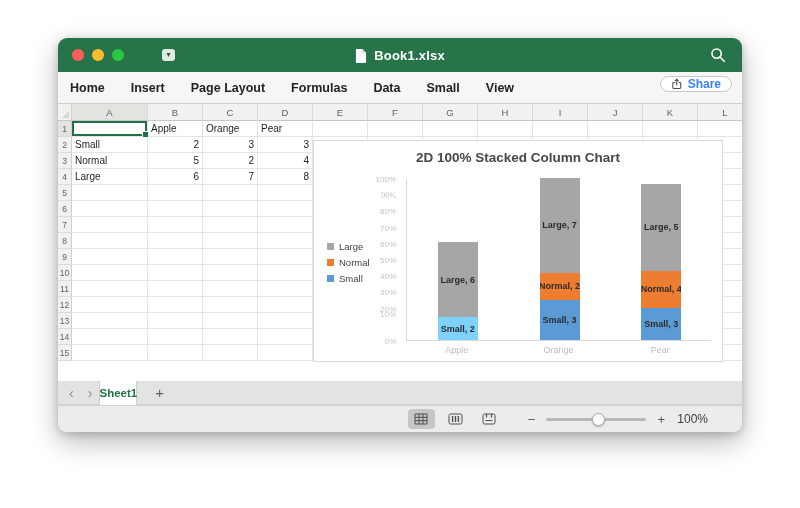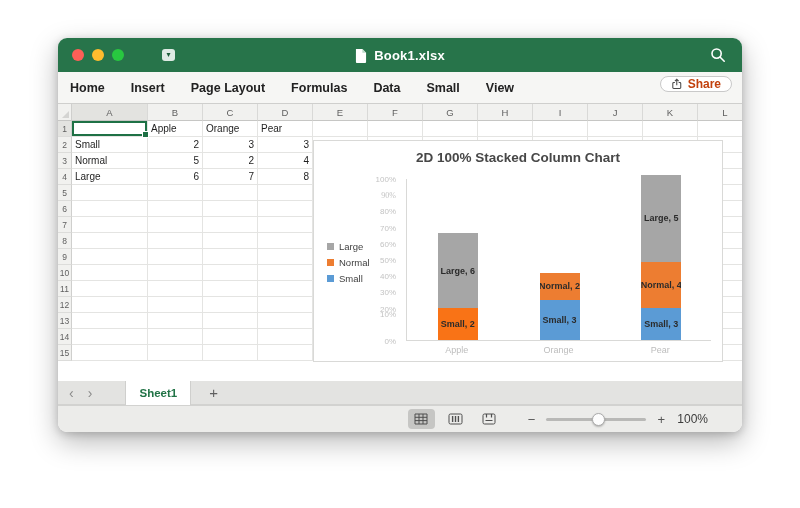--- a/index.html
+++ b/index.html
@@ -24,21 +24,21 @@
     display:flex; align-items:center; justify-content:center; gap:7px; pointer-events:none; }
   .title-text { color:#fff; font-weight:bold; font-size:13px; letter-spacing:.2px; }
   .search-btn { position:absolute; right:16px; top:9px; width:16px; height:16px; }
 
   
   .ribbon { position:relative; height:32px; background:#f6f6f4; border-bottom:1px solid #cfcfcd;
     display:flex; align-items:center; padding-left:12px; gap:26px; }
   .rtab { font-size:12.5px; font-weight:600; color:#222; white-space:nowrap; cursor:default; }
   .share-btn { position:absolute; right:10px; top:4px; height:16px; padding:0 10px;
     display:flex; align-items:center; gap:5px; background:#fff; border:1px solid #c9c9c9;
-    border-radius:11px; font-size:12px; font-weight:600; color:#c2410c; }
+    border-radius:11px; font-size:12px; font-weight:600; color:#3b82f6; }
 
   
   .grid { position:relative; height:277px; background:#fff; overflow:hidden; }
   .hdr-row { display:flex; height:17px; }
   .corner { width:14px; height:17px; background:#f1f1ef; border-right:1px solid #cfcfcd;
     border-bottom:1px solid #c6c6c4; position:relative; flex:none; }
   .corner::after { content:''; position:absolute; right:2px; bottom:2px;
     border-left:7px solid transparent; border-bottom:7px solid #d4d4d2; }
   .colhead { flex:none; width:55px; height:17px; background:#f1f1ef;
     border-right:1px solid #d9d9d7; border-bottom:1px solid #c6c6c4;
@@ -76,21 +76,21 @@
   .seg { width:100%; display:flex; align-items:center; justify-content:center; overflow:hidden; }
   .seg-label { font-size:9px; font-weight:700; color:#2b2b2b; white-space:nowrap; }
   .xlabels { position:absolute; left:92px; top:204px; width:305px; display:flex; }
   .xlabel { flex:1; text-align:center; font-size:9px; color:#bdbdbd; }
 
   
   .sheetbar { height:24px; background:#e3e3e1; border-bottom:1px solid #d2d2d0;
     display:flex; align-items:center; }
   .nav-arrow { font-size:14px; color:#8a8a8a; line-height:1; padding:0 7px; background:none; border:none; }
   .nav-arrow:first-child { margin-left:4px; }
-  .sheet-tab { height:24px; width:66px; margin-left:26px; background:#fff;
+  .sheet-tab { height:24px; width:38px; background:#fff;
     border-left:1px solid #cfcfcd; border-right:1px solid #cfcfcd;
     font-size:11.5px; font-weight:700; color:#217346; display:flex;
     align-items:center; justify-content:center; }
   .add-sheet { margin-left:18px; font-size:15px; color:#5f5f5f; background:none; border:none; line-height:1; }
 
   
   .statusbar { height:27px; background:#ececea; border-top:1px solid #d2d2d0;
     border-radius:0 0 9px 9px; display:flex; align-items:center;
     justify-content:flex-end; padding-right:34px; gap:11px; }
   .viewgroup { display:flex; gap:7px; margin-right:14px; }
@@ -419,40 +419,43 @@
             <div class="tick" style="top: 64.8px;">60%</div>
             <div class="tick" style="top: 81px;">50%</div>
             <div class="tick" style="top: 97.2px;">40%</div>
             <div class="tick" style="top: 113.4px;">30%</div>
             <div class="tick" style="top: 129.6px;">20%</div>
             <div class="tick" style="top: 135px;">10%</div>
             <div class="tick" style="top: 162px;">0%</div>
           </div>
         <div class="plot" id="chart-plot">
             <div class="bar" style="left: 30.8333px;">
-              <div class="seg" style="height: 32px; background: #f97316; text-align: center;">
+              <div class="seg" style="height: 23px; background: #7dd3fc; text-align: center;">
                 <div class="seg-label">Small, 2</div>
               </div>
               <div class="seg" style="height: 74.7692px; background: rgb(166, 166, 166);">
                 <div class="seg-label">Large, 6</div>
               </div>
             </div>
             <div class="bar" style="left: 132.5px;">
               <div class="seg" style="height: 40.5px; background: rgb(91, 155, 213);">
                 <div class="seg-label">Small, 3</div>
               </div>
               <div class="seg" style="height: 27px; background: rgb(237, 125, 49);">
                 <div class="seg-label">Normal, 2</div>
               </div>
+              <div class="seg" style="height: 94.5px; background: rgb(166, 166, 166);">
+                <div class="seg-label">Large, 7</div>
+              </div>
             </div>
             <div class="bar" style="left: 234.167px;">
               <div class="seg" style="height: 32.4px; background: rgb(91, 155, 213);">
                 <div class="seg-label">Small, 3</div>
               </div>
-              <div class="seg" style="height: 46px; background: rgb(237, 125, 49);">
+              <div class="seg" style="height: 37px; background: rgb(237, 125, 49);">
                 <div class="seg-label">Normal, 4</div>
               </div>
               <div class="seg" style="height: 86.4px; background: rgb(166, 166, 166);">
                 <div class="seg-label">Large, 5</div>
               </div>
             </div>
           </div>
         <div class="xlabels" id="chart-xlabels">
             <div class="xlabel">Apple</div>
             <div class="xlabel">Orange</div>

